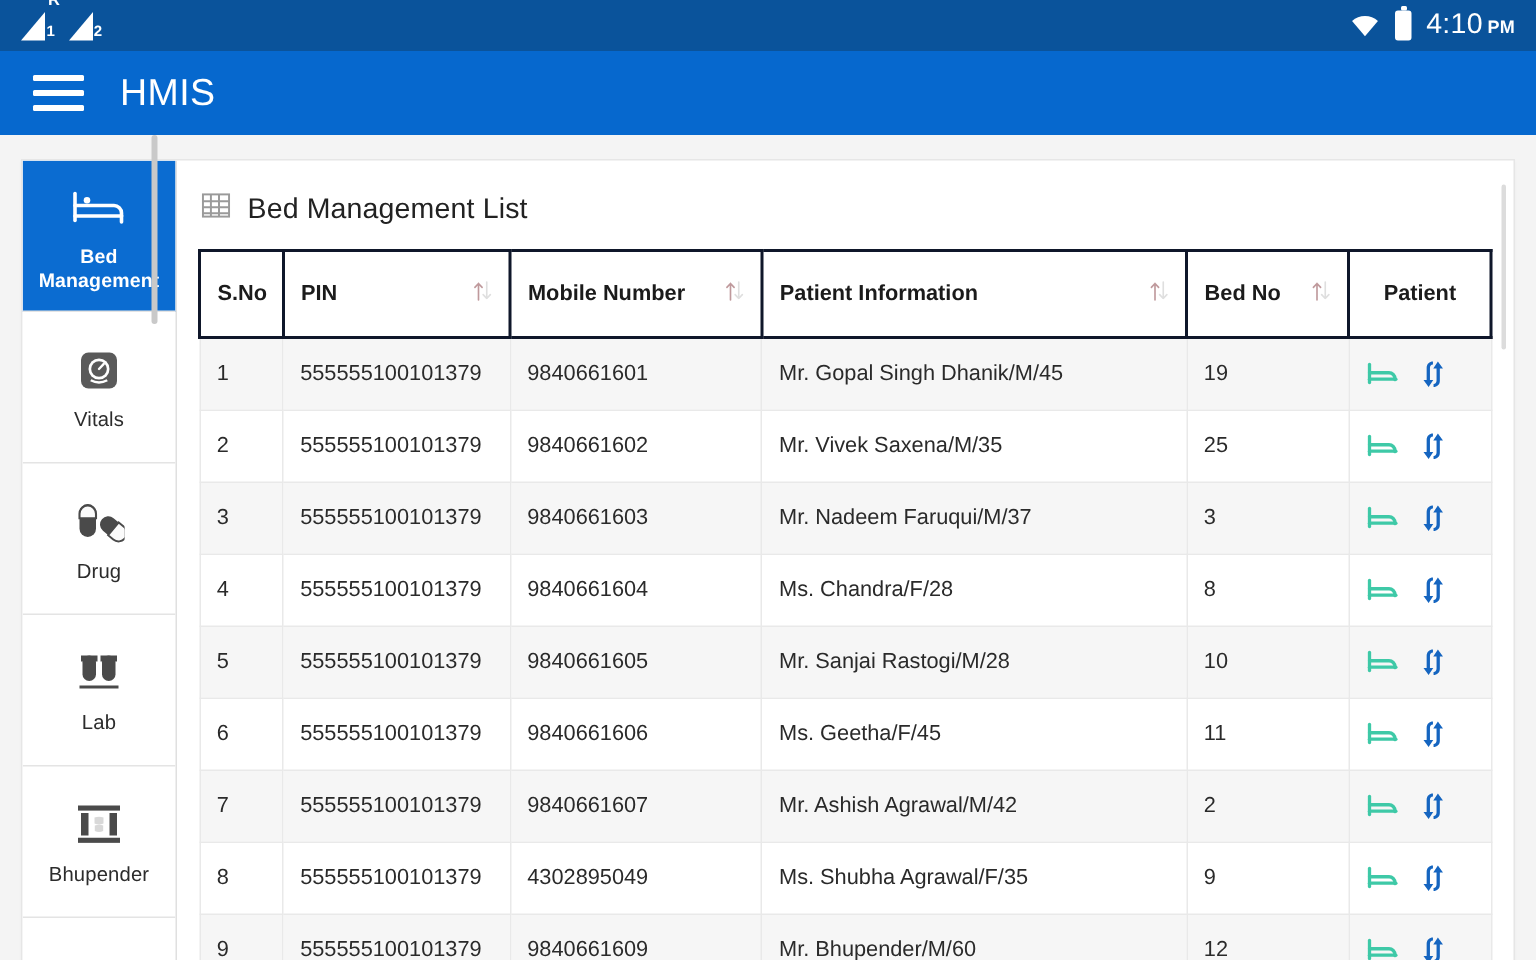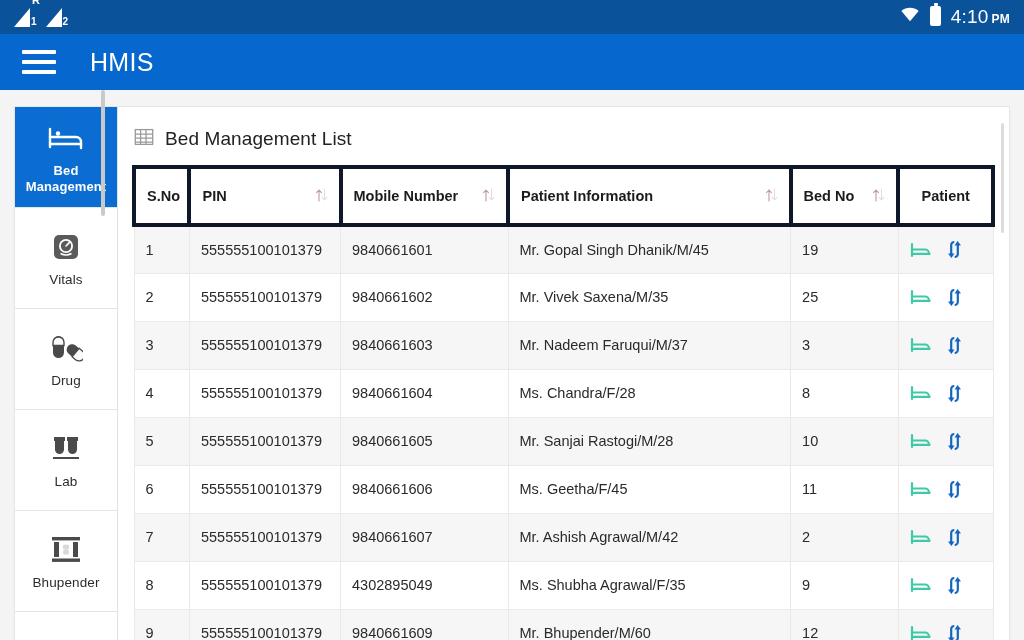--- a/index.html
+++ b/index.html
@@ -29,21 +29,21 @@
   .sim-num {
     font-size: 10px; line-height: 10px;
     margin-left: 1px; margin-bottom: 0px;
     font-weight: 700;
   }
   .roam-r {
     position: absolute;
     top: -13px; left: 18px;
     font-size: 11px; font-weight: 700; line-height: 11px;
   }
-  .status-right { margin-left: auto; display: flex; gap: 10px; }
+  .status-right { margin-left: auto; display: flex; align-items: center; gap: 10px; }
   .wifi-ico { width: 20px; height: 16px; display:block; }
   .batt {
     width: 11px; height: 20px;
     border: 2px solid #fff; border-radius: 2px;
     background: #fff; position: relative;
   }
   .batt::before {
     content: ""; position: absolute; top: -5px; left: 2.5px;
     width: 4px; height: 3px; background: #fff; border-radius: 1px;
   }
@@ -55,21 +55,21 @@
     height: 56px;
     background: #0668ce;
     display: flex;
     align-items: center;
     padding: 0 24px 0 22px;
     color: #fff;
   }
   #hamburger { width: 34px; height: 24px; display: flex; flex-direction: column;
                justify-content: space-between; cursor: pointer; }
   #hamburger span { display:block; height: 4px; background:#fff; border-radius: 1px; }
-  #app-title { font-size: 25px; font-weight: 400; margin-left: 34px; letter-spacing: .3px; }
+  #app-title { font-size: 25px; font-weight: 400; margin-left: 24px; letter-spacing: .3px; }
   #hospital-name { margin-left: auto; font-size: 15px; font-weight: 400; letter-spacing: .1px; }
 
   
   #workspace {
     height: calc(640px - 34px - 56px);
     background: #f4f4f4;
     padding: 16px 14px 0 14px;
     display: flex;
     gap: 0;
     position: relative;
@@ -110,21 +110,21 @@
   .nav-ico { height: 36px; display:flex; align-items:center; justify-content:center; }
 
   
   #content { flex: 1; padding: 14px 14px 0 14px; overflow: hidden; position: relative; }
   #list-header { display: flex; align-items: center; gap: 11px; padding: 6px 0 14px 2px; }
   #list-title { font-size: 19px; color: #222; font-weight: 400; letter-spacing: .1px; }
 
   table { border-collapse: collapse; width: 100%; table-layout: fixed; }
   thead th {
     background: #ffffff;
-    border: 4px solid #0f172a;
+    border: 2px solid #0f172a;
     font-size: 14.5px;
     font-weight: 700;
     color: #1b1b1b;
     text-align: left;
     padding: 14px 11px;
     height: 58px;
     white-space: nowrap;
   }
   th .th-wrap { display: flex; align-items: center; justify-content: space-between; gap: 6px; }
   th.center-h .th-wrap { justify-content: center; }

